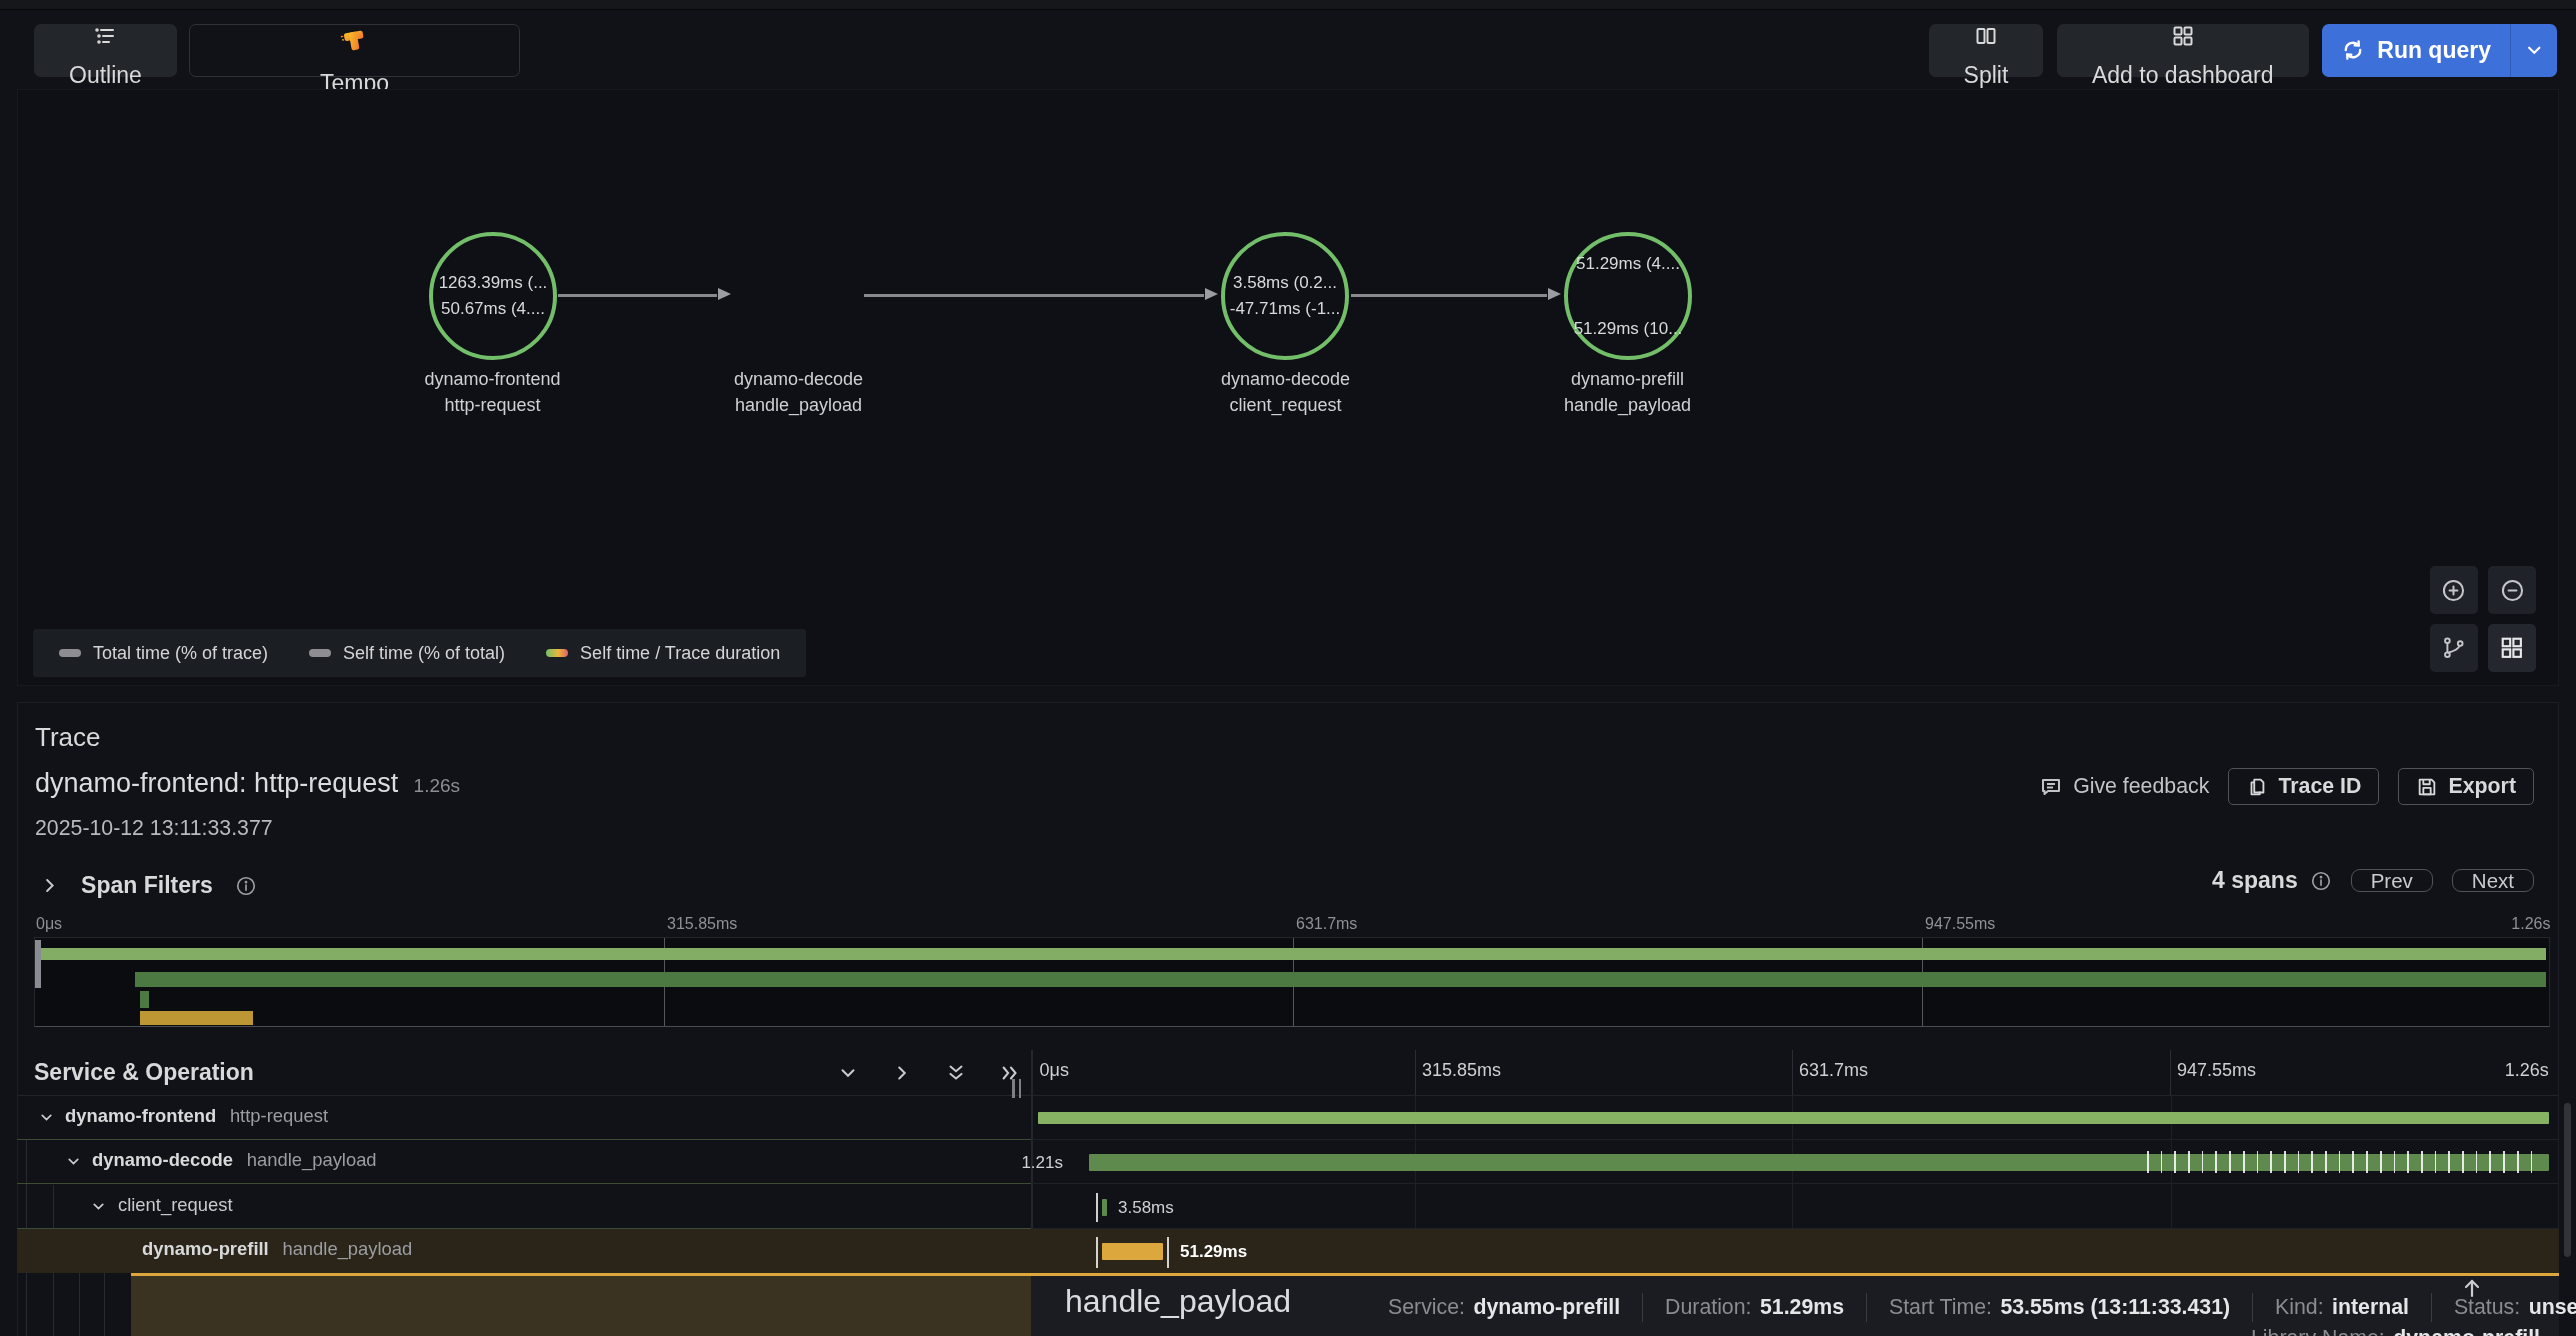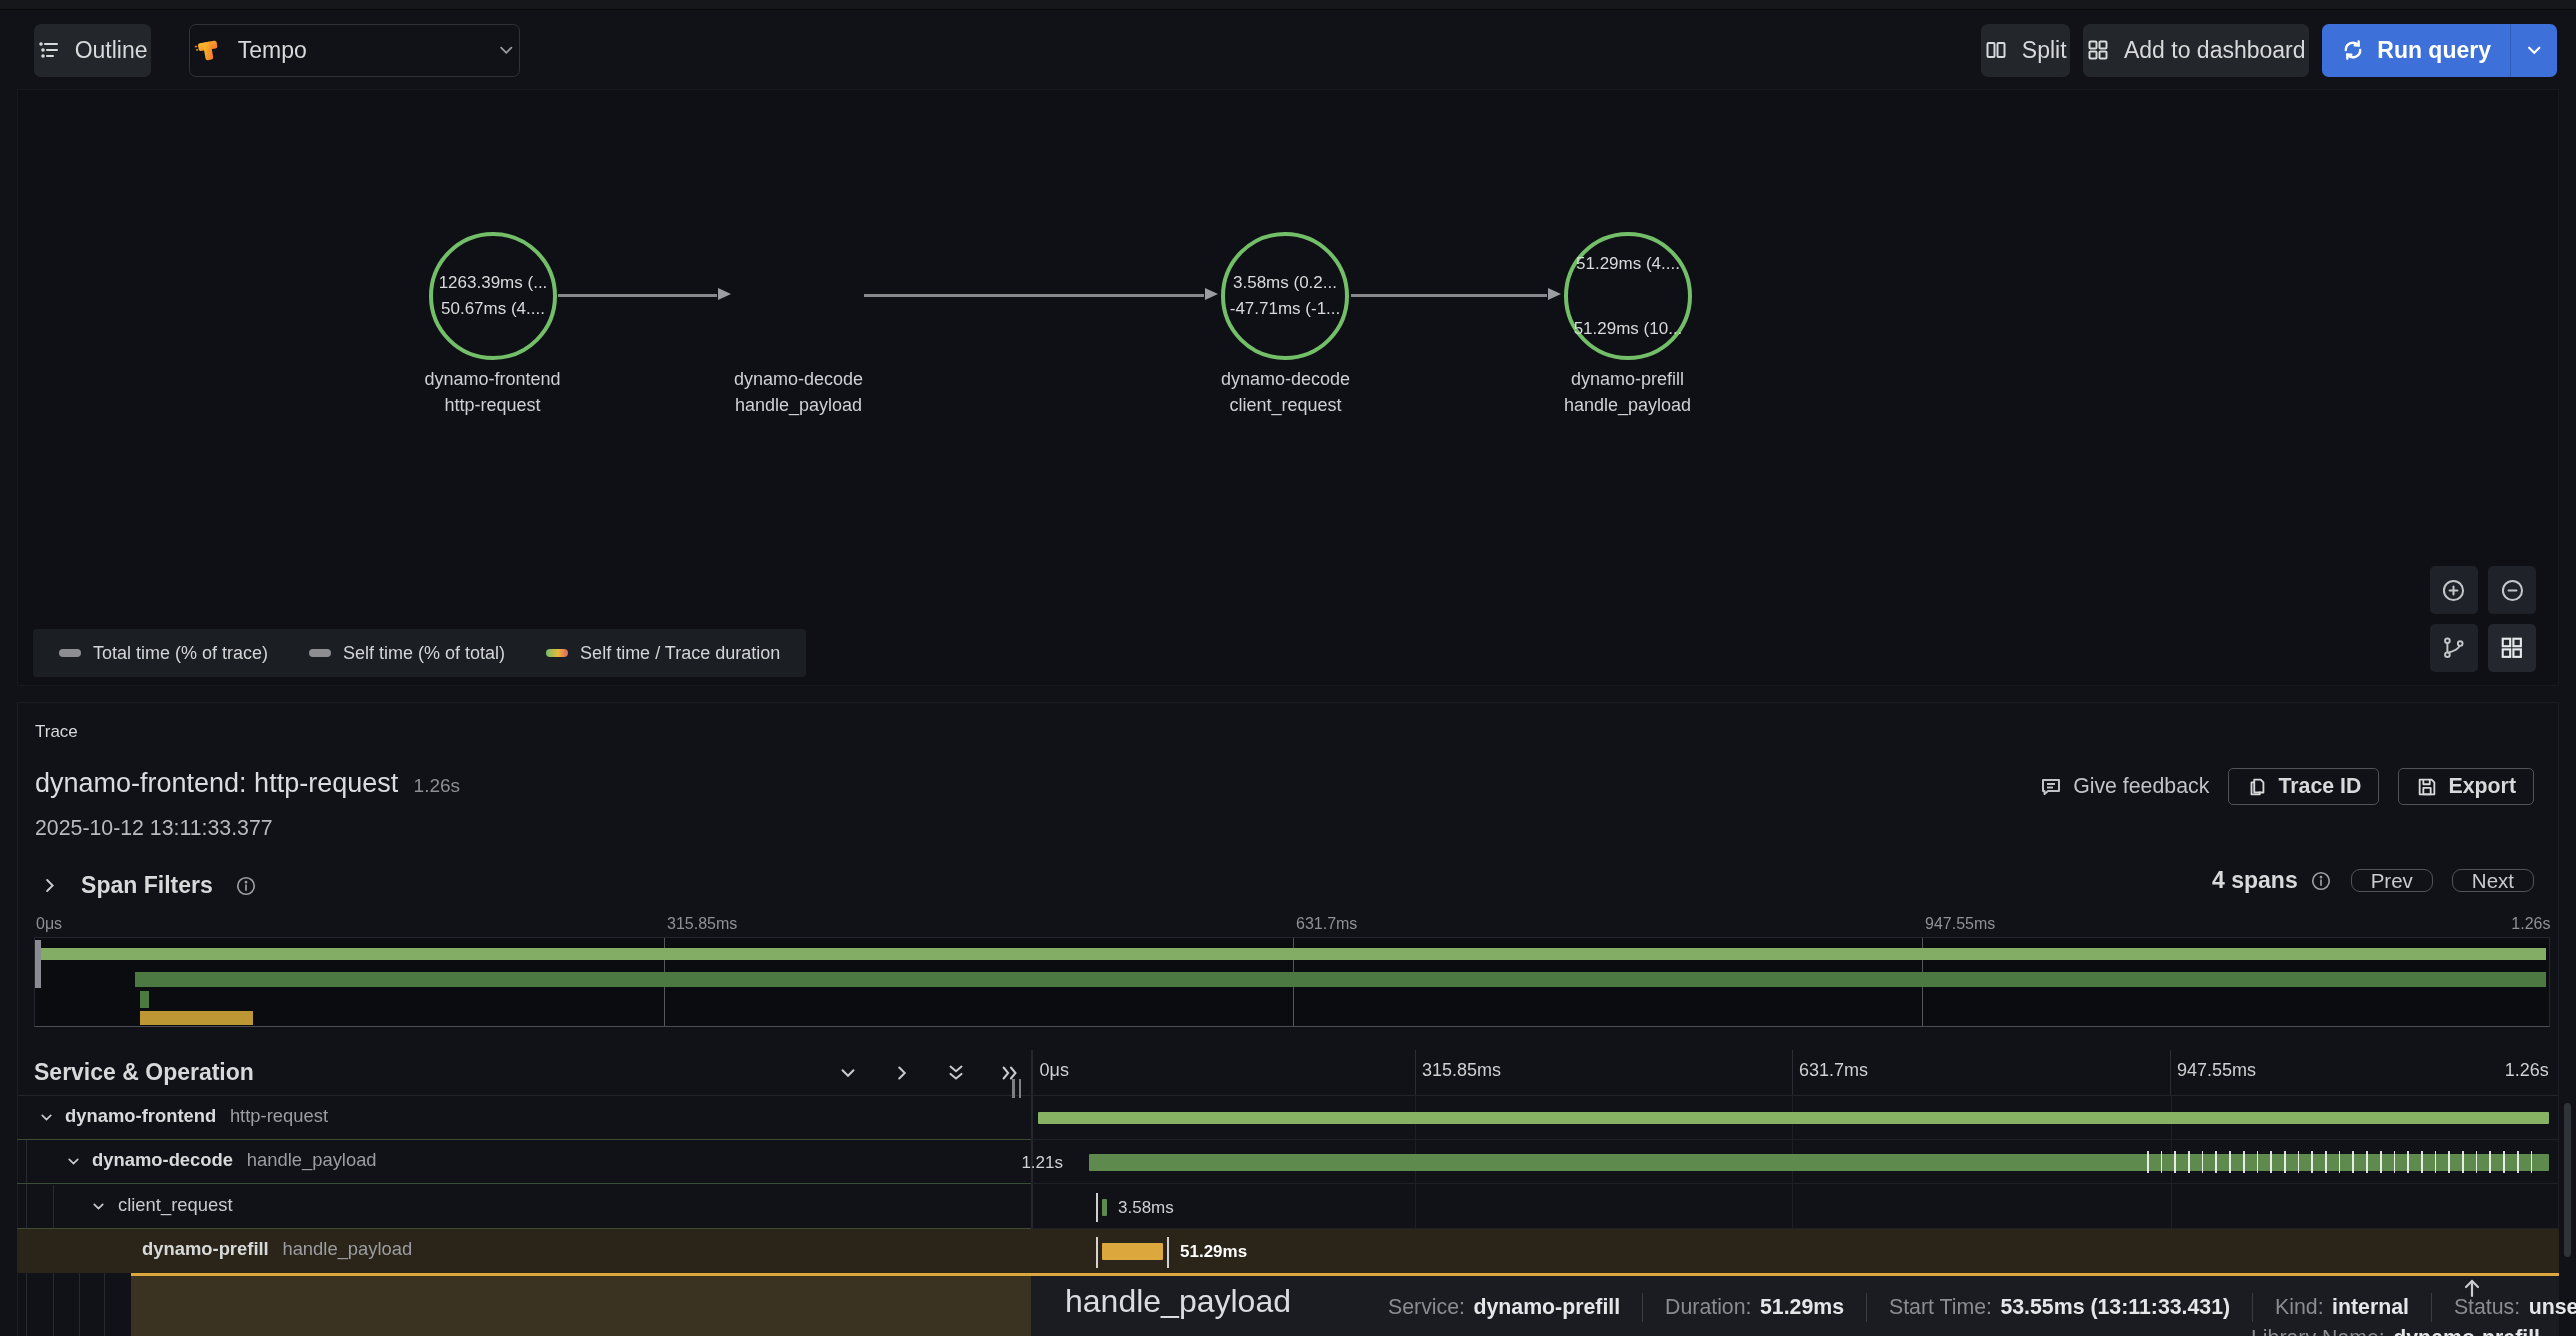--- a/index.html
+++ b/index.html
@@ -6,21 +6,21 @@
   body{width:2576px;height:1337px;overflow:hidden;position:relative;
        font-family:"Liberation Sans","DejaVu Sans",sans-serif;color:#d8d9da;}
   .page{position:absolute;inset:0;background:#111217;}
   svg{display:block;}
   .ico{flex:0 0 auto;}
 
   
   .top-strip{position:absolute;left:0;top:0;right:0;height:8.5px;background:#16171b;border-bottom:1.7px solid #060709;}
   .toolbar{position:absolute;left:0;top:10.2px;right:0;height:79px;background:#111217;}
   .btn{display:flex;align-items:center;gap:13.7px;height:53px;border-radius:6.8px;background:#23262b;
-       color:#d8d9da;font-size:23px;font-weight:500;padding:0 3px;cursor:pointer;box-sizing:border-box;}
+       color:#d8d9da;font-size:23px;font-weight:500;padding:0 35px;cursor:pointer;box-sizing:border-box;flex-direction:column;}
   .btn-outline{position:absolute;left:34px;top:13.7px;}
   .select-tempo{position:absolute;left:189px;top:13.7px;width:331px;background:transparent;
        border:0.9px solid #2f3237;justify-content:flex-start;}
   .select-tempo .caret{margin-left:auto;color:#9d9fa3;}
   .toolbar-right{position:absolute;right:19px;top:13.7px;display:flex;gap:13.7px;align-items:center;}
   .time-group{display:flex;align-items:stretch;background:#23262b;border-radius:6.8px;overflow:hidden;}
   .time-main{display:flex;align-items:center;gap:12px;padding:0 17px;height:53px;font-size:23px;font-weight:500;cursor:pointer;}
   .time-zoom{display:flex;align-items:center;justify-content:center;width:53px;border-left:0.9px solid #383b41;cursor:pointer;}
   .btn-run{display:flex;align-items:stretch;background:#3D71D9;border-radius:6.8px;overflow:hidden;color:#fff;cursor:pointer;}
   .run-main{display:flex;align-items:center;gap:12px;padding:0 19px;height:53px;font-size:23px;font-weight:600;}
@@ -40,21 +40,21 @@
   .legend .item{display:flex;align-items:center;gap:12px;}
   .swatch{width:22px;height:8.5px;border-radius:4.3px;background:#8e8e92;}
   .swatch.grad{background:linear-gradient(90deg,#73BF69 0%,#EAB839 55%,#E0606A 100%);}
   .graph-controls{position:absolute;right:22px;top:476px;display:grid;grid-template-columns:48px 48px;gap:10.2px;}
   .gc-btn{width:48px;height:48px;border-radius:5.1px;background:#1f2228;display:flex;align-items:center;justify-content:center;
         color:#c3c5c9;cursor:pointer;}
   .gc-btn.active{background:#24272d;color:#e8e9eb;}
 
   
   .trace-panel{position:absolute;left:17px;top:702px;width:2542px;height:635px;background:#111217;border:0.9px solid #1b1e24;border-bottom:none;box-sizing:border-box;}
-  .trace-cap{position:absolute;left:17px;top:19px;font-size:17px;color:#d8d9da;}
+  .trace-cap{position:absolute;left:17px;top:19px;font-size:26px;color:#d8d9da;}
   .trace-title{position:absolute;left:17px;top:65px;font-size:27px;font-weight:500;color:#dcdce0;display:flex;align-items:baseline;gap:15.4px;}
   .trace-title .dur{font-size:19px;font-weight:400;color:#8b8e93;}
   .trace-ts{position:absolute;left:17px;top:113px;font-size:21.3px;color:#b9babd;}
   .hdr-actions{position:absolute;right:24px;top:65px;display:flex;align-items:center;gap:19px;}
   .linklike{display:flex;align-items:center;gap:10.2px;font-size:21.3px;color:#c2c3c6;cursor:pointer;}
   .obtn{display:flex;align-items:center;gap:10.2px;height:37px;padding:0 17px;border:0.9px solid #50545a;border-radius:5.1px;
         font-size:21.3px;font-weight:600;color:#d8d9da;cursor:pointer;box-sizing:border-box;}
 
   .spanfilters{position:absolute;left:17px;top:164px;right:24px;height:44px;}
   .sf-left{position:absolute;left:5.1px;top:5.1px;display:flex;align-items:center;gap:22px;font-size:23px;font-weight:600;color:#d8d9da;}

